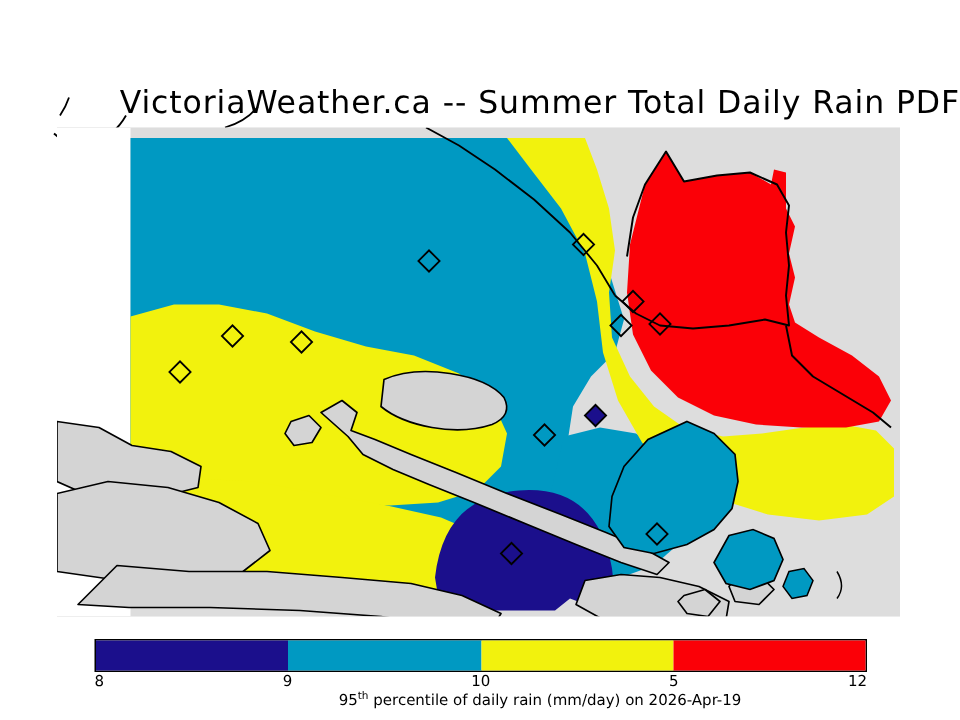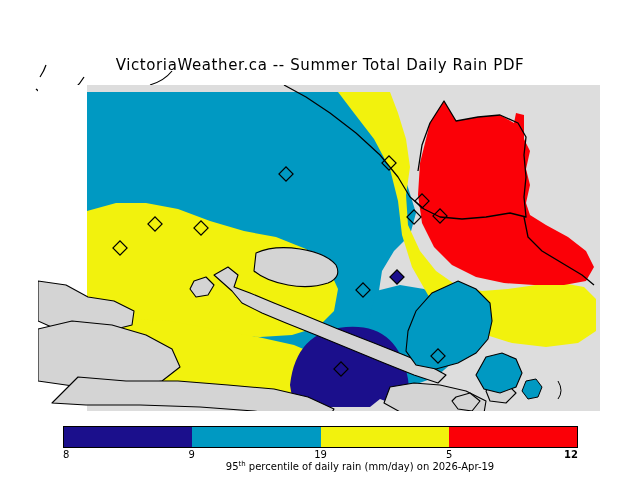--- a/index.html
+++ b/index.html
@@ -22,22 +22,22 @@
     height: 480px;
     background: #ffffff;
   }
 
   
   .title {
     position: absolute;
     left: 0;
     top: 56px;
     width: 640px;
-    text-align: center;
-    font-size: 15px;
+    text-align: right;
+    font-size: 21px;
     letter-spacing: 0.6px;
     color: #000000;
     white-space: nowrap;
     font-family: "DejaVu Sans", sans-serif;
   }
 
   
   .map-panel {
     position: absolute;
     left: 38px;
@@ -95,21 +95,21 @@
   .cbar-tick {
     position: absolute;
     top: 0;
     font-size: 10px;
     color: #000000;
     transform: translateX(-50%);
     font-family: "DejaVu Sans", sans-serif;
     white-space: nowrap;
   }
   .cbar-tick.first { transform: translateX(0); }
-  .cbar-tick.last  { transform: translateX(-100%); font-weight: bold; }
+  .cbar-tick.last  { transform: translateX(-100%); }
 
   .cbar-caption {
     position: absolute;
     left: 0;
     top: 460px;
     width: 640px;
     text-align: center;
     font-size: 10px;
     color: #000000;
     white-space: nowrap;
@@ -253,21 +253,21 @@
       <div class="cbar-seg" style="background:#1b0f8c"></div>
       <div class="cbar-seg" style="background:#0099c2"></div>
       <div class="cbar-seg" style="background:#f2f20d"></div>
       <div class="cbar-seg" style="background:#fb0007"></div>
     </div>
   </div>
 
   <div class="cbar-ticks">
     <span class="cbar-tick first" style="left:0%">8</span>
     <span class="cbar-tick" style="left:25%">9</span>
-    <span class="cbar-tick" style="left:50%">19</span>
+    <span class="cbar-tick" style="left:50%">10</span>
     <span class="cbar-tick" style="left:75%">5</span>
     <span class="cbar-tick last" style="left:100%">12</span>
   </div>
 
   <div class="cbar-caption">
     <span>95</span><sup>th</sup><span> percentile of daily rain (mm/day) on 2026-Apr-19</span>
   </div>
 
 </div>
 

